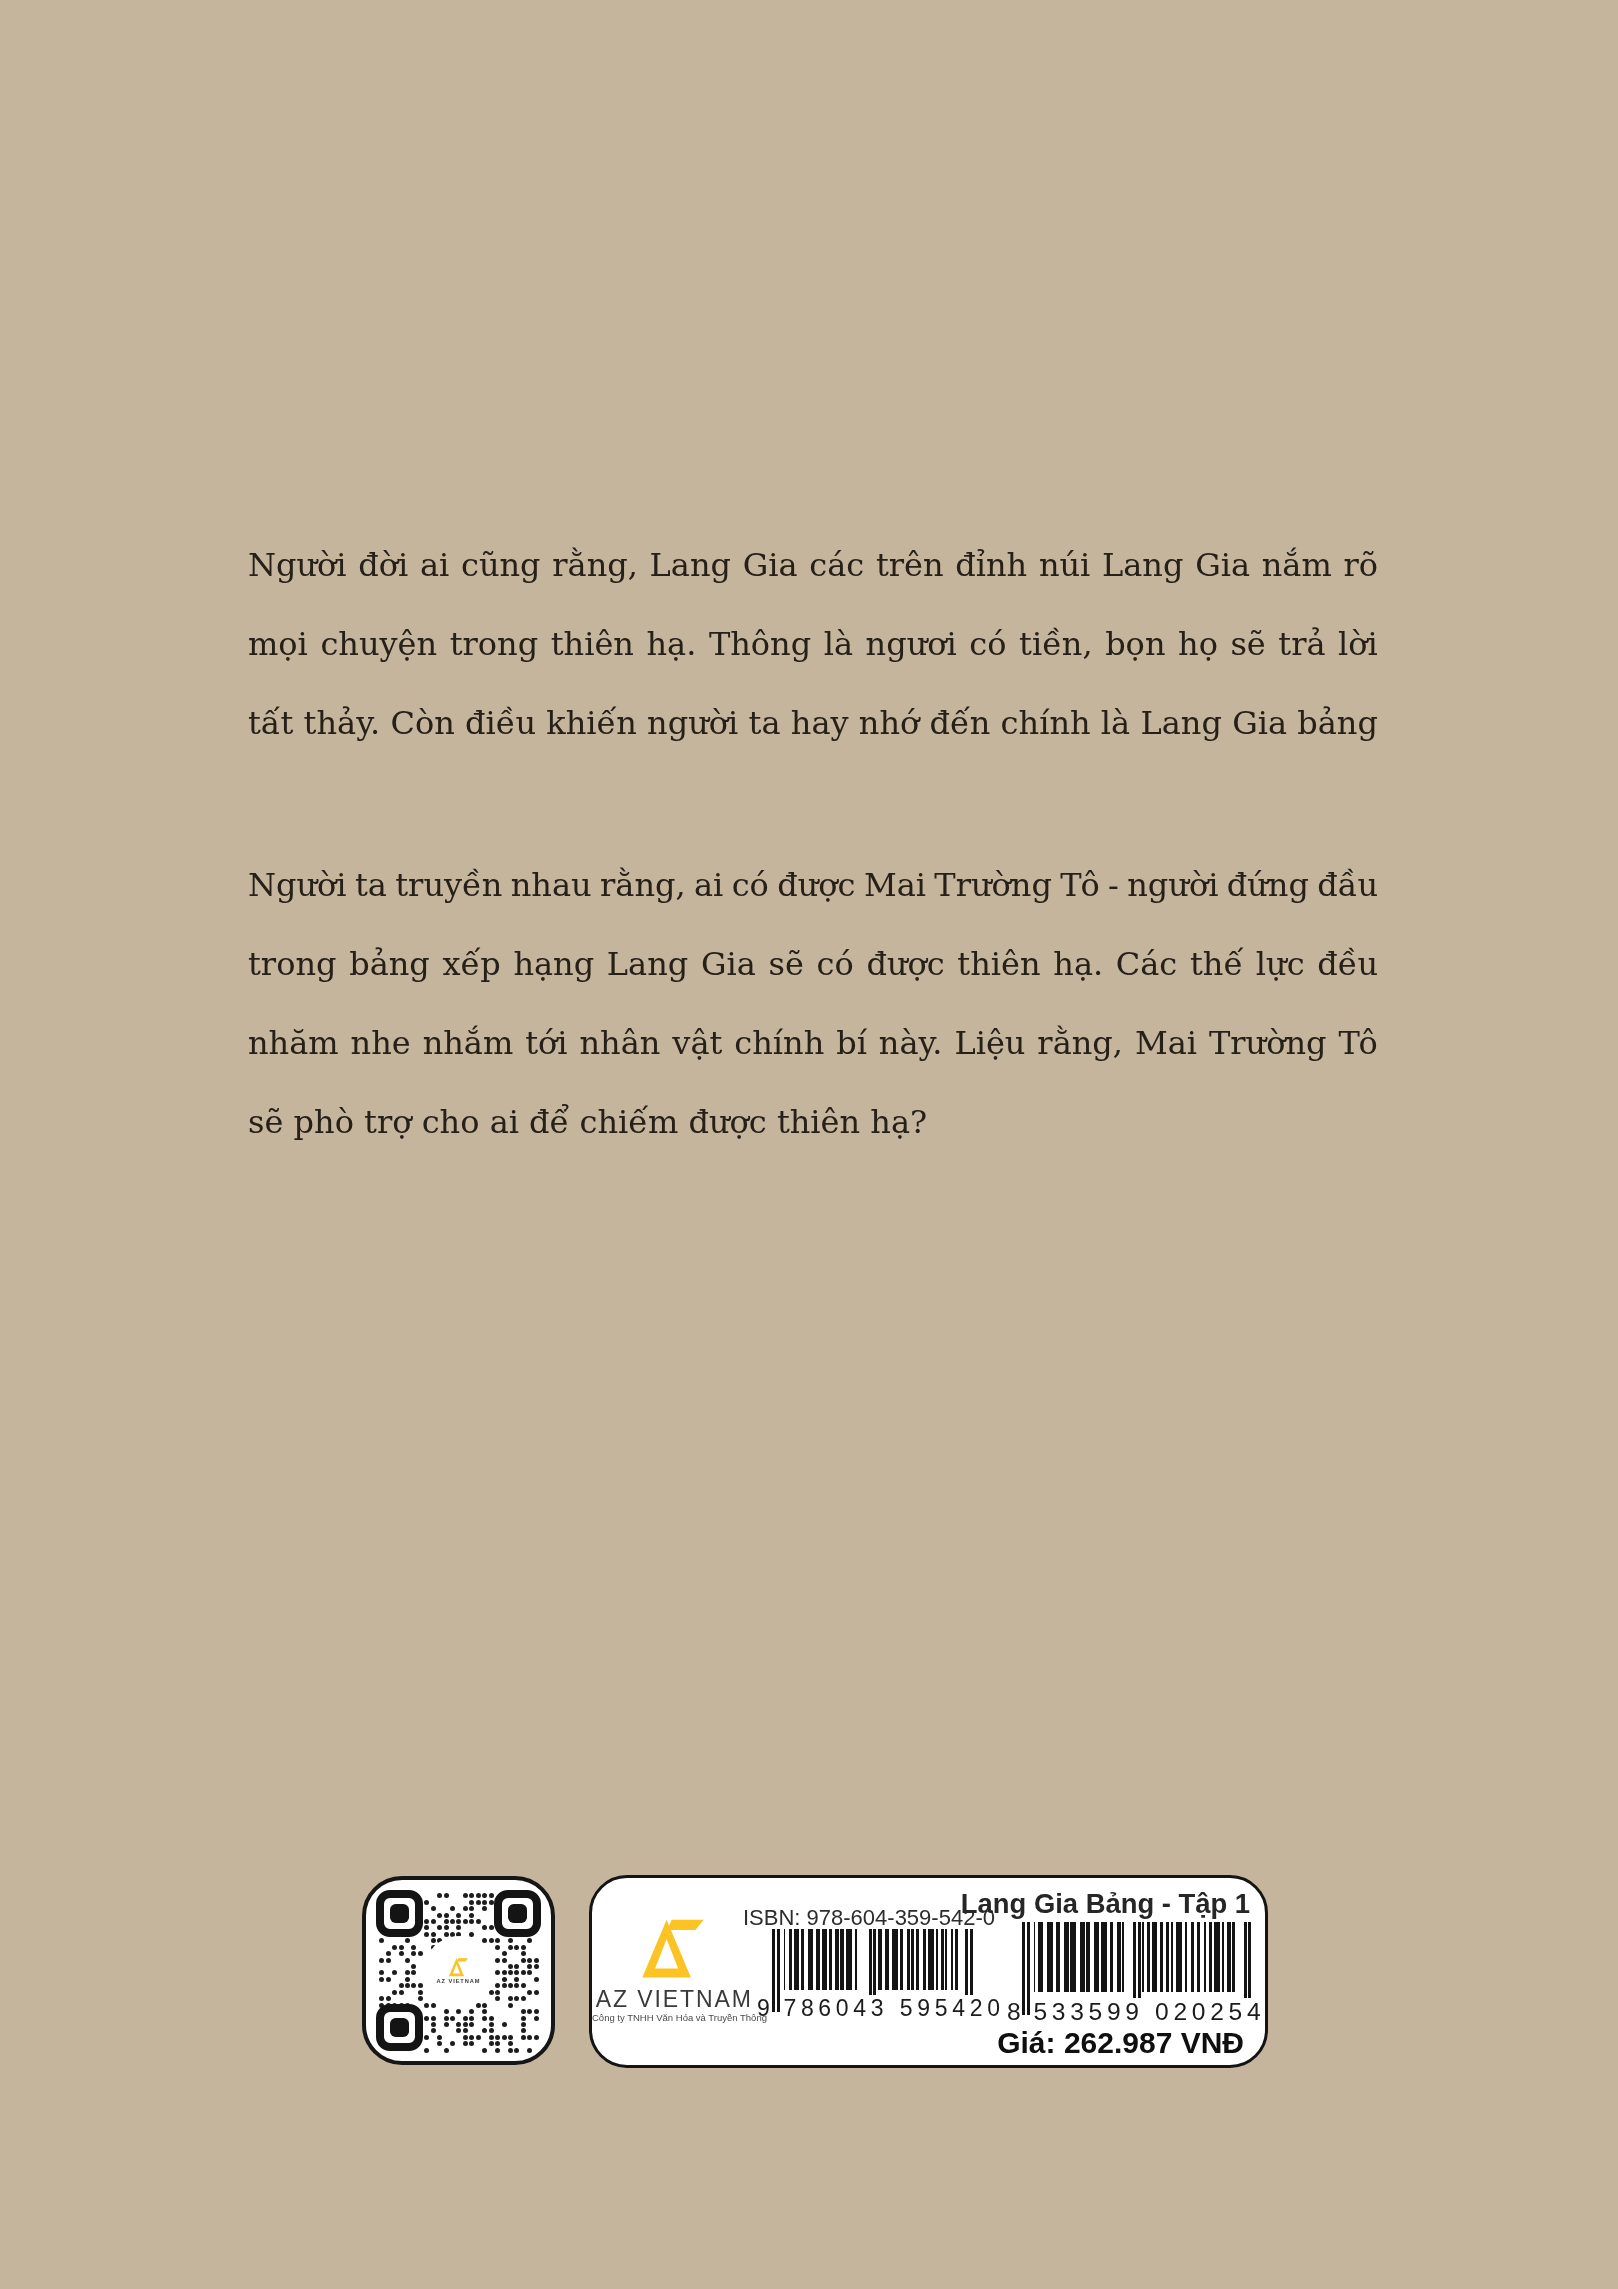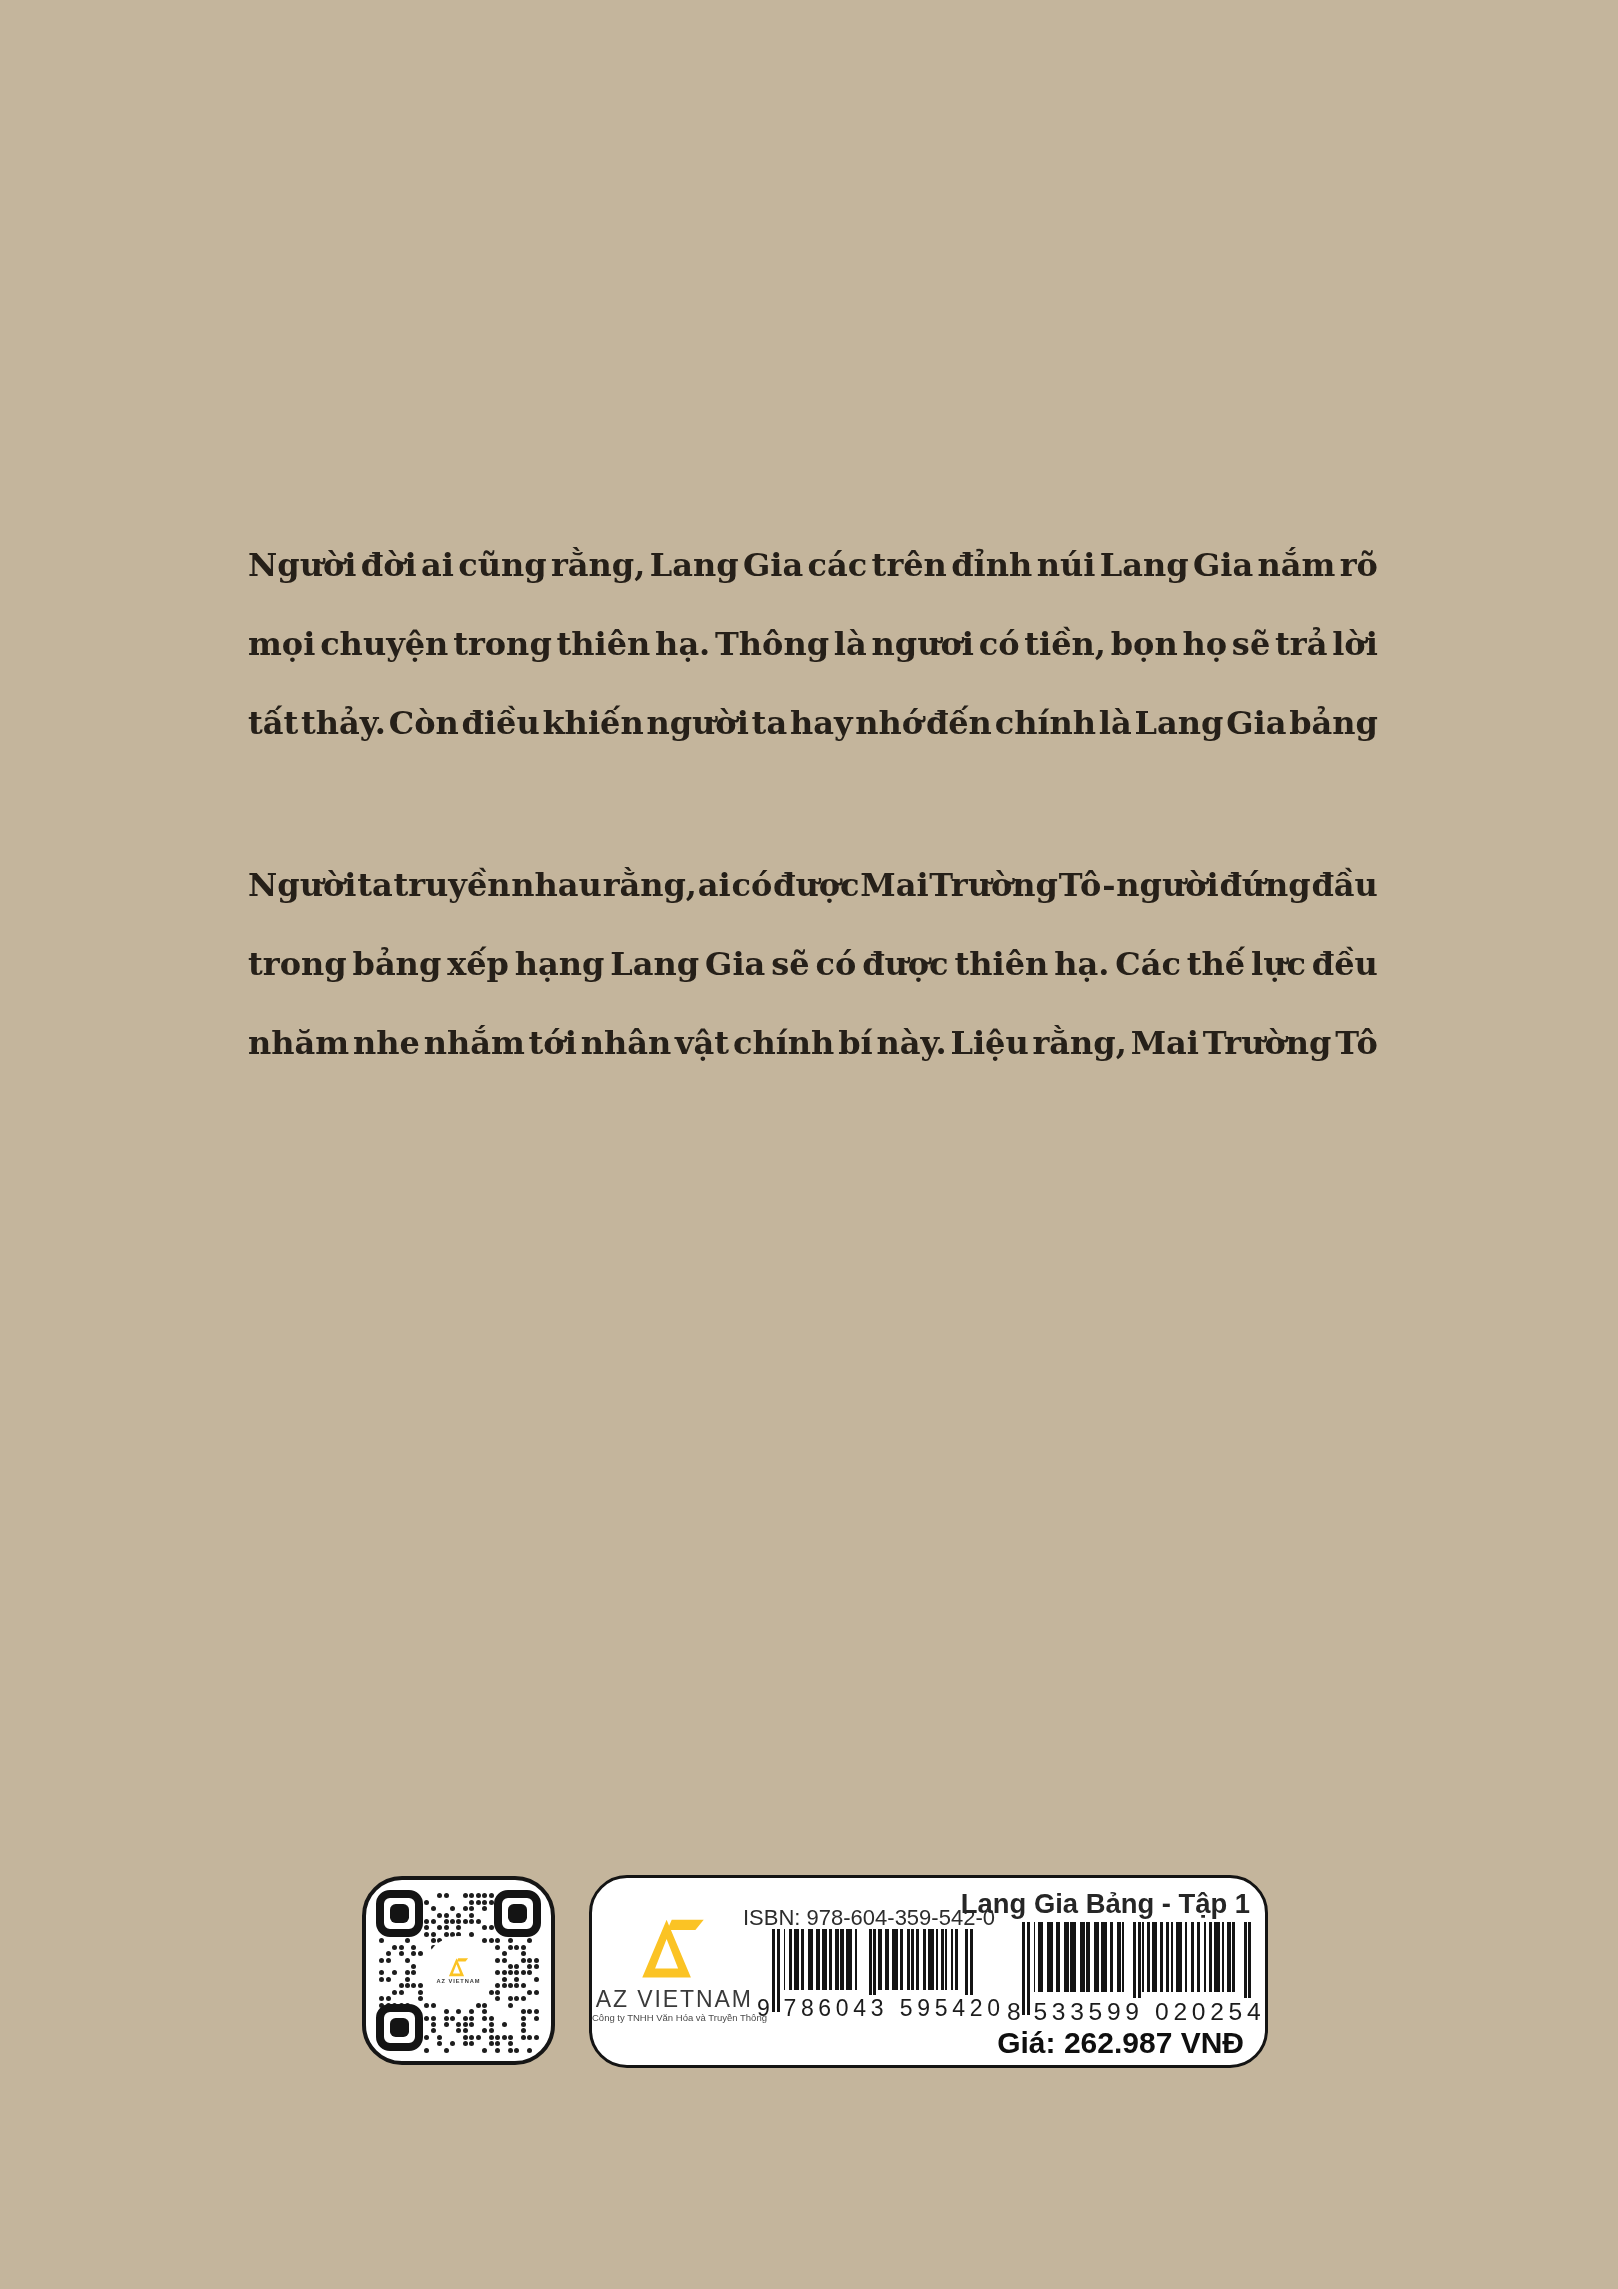--- a/index.html
+++ b/index.html
@@ -9,21 +9,21 @@
     background:#c4b59c;
     overflow:hidden;
     font-family:"Liberation Sans",sans-serif;
   }
 
   
   .blurb{
     position:absolute;left:248px;top:526px;width:1130px;
     color:#262019;
     font-family:"DejaVu Serif",serif;
-    font-weight:bold;
+    font-weight:normal;
   }
   .blurb .para{display:block;}
   .blurb .para + .para{margin-top:83px;}
   .line{
     height:79px;line-height:79px;
     white-space:nowrap;
   }
   .line.justify{
     display:flex;justify-content:space-between;
   }
@@ -211,20 +211,21 @@
           <span>vật</span>
           <span>chính</span>
           <span>bí</span>
           <span>này.</span>
           <span>Liệu</span>
           <span>rằng,</span>
           <span>Mai</span>
           <span>Trường</span>
           <span>Tô</span>
         </div>
+        <div class="line">sẽ phò trợ cho ai để chiếm được thiên hạ?</div>
       </div>
     </div>
 
   <div class="qr">
     <div class="qr-dots">
         <div class="qr-dot" style="left: 71px; top: 13.2px; width: 5.3px; height: 5.3px;"></div>
         <div class="qr-dot" style="left: 78px; top: 13.2px; width: 5.3px; height: 5.3px;"></div>
         <div class="qr-dot" style="left: 97px; top: 13.2px; width: 5.3px; height: 5.3px;"></div>
         <div class="qr-dot" style="left: 103px; top: 13.2px; width: 5.3px; height: 5.3px;"></div>
         <div class="qr-dot" style="left: 110px; top: 13.2px; width: 5.3px; height: 5.3px;"></div>

